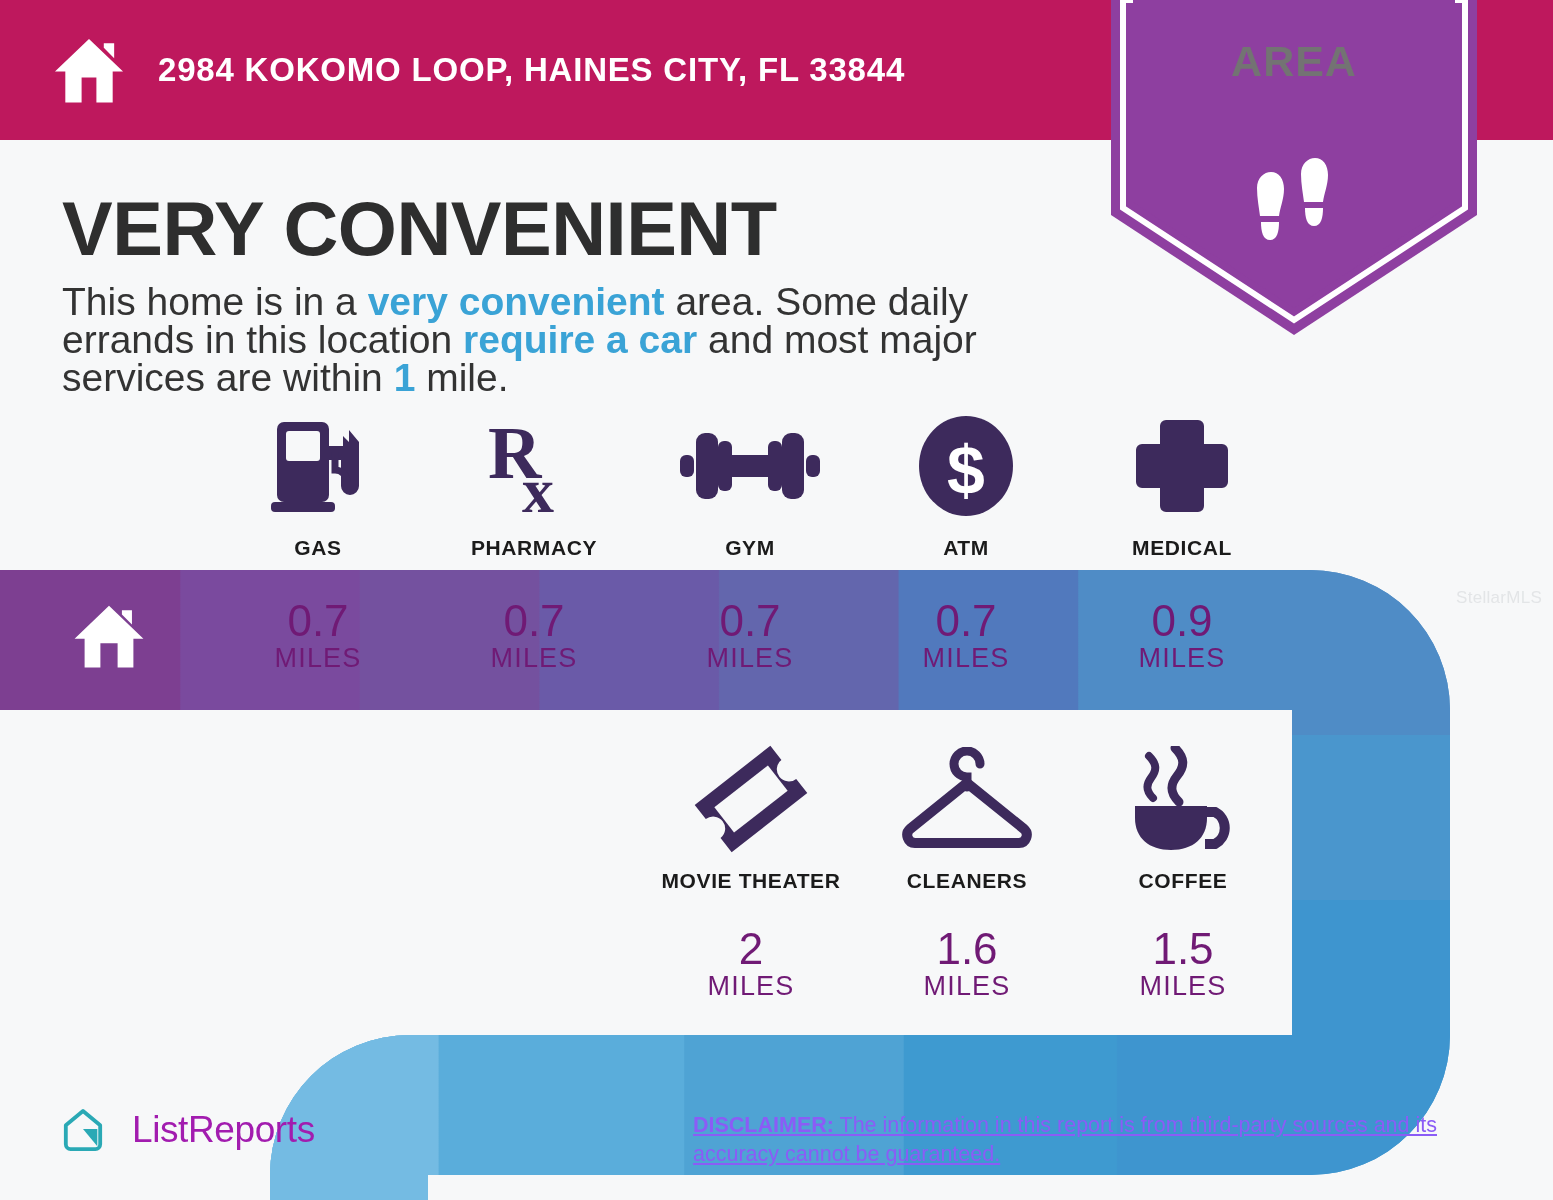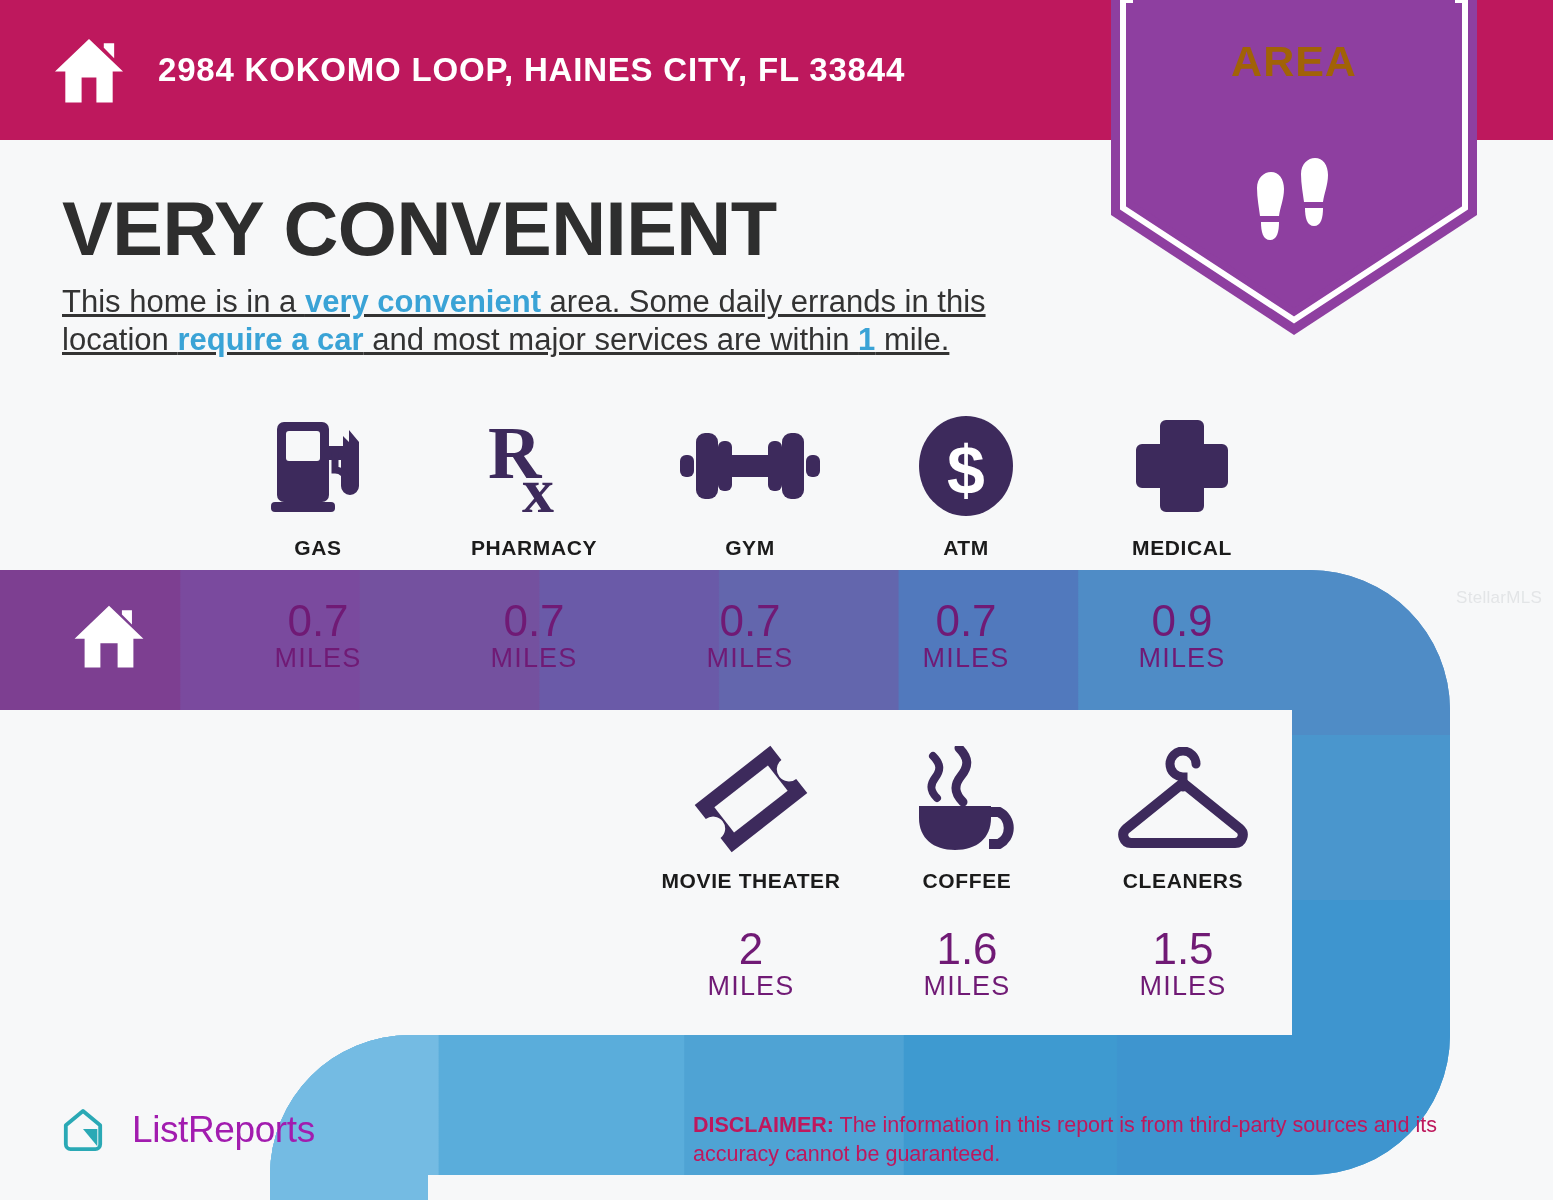--- a/index.html
+++ b/index.html
@@ -41,21 +41,21 @@
     left: 1111px; top: 0;
     width: 366px; height: 335px;
     z-index: 12;
   }
   .badge svg { display: block; }
   .badge-title {
     position: absolute;
     left: 0; top: 38px;
     width: 366px;
     text-align: center;
-    color: #a16207;
+    color: #737373;
     font-size: 43px;
     font-weight: bold;
     line-height: 46px;
     letter-spacing: 1px;
     pointer-events: none;
   }
   .badge-feet {
     position: absolute;
     left: 132px; top: 158px;
     width: 102px; height: 92px;
@@ -67,24 +67,23 @@
     left: 62px; top: 185px;
     font-size: 76px;
     font-weight: bold;
     color: #2e2e2e;
     letter-spacing: -0.5px;
   }
   .subtext {
     position: absolute;
     left: 62px; top: 283px;
     width: 1035px;
-    font-size: 31px;
+    font-size: 39px;
     line-height: 38px;
     color: #333333;
-    text-decoration: underline;
   }
   .hl { color: #3aa3d6; font-weight: bold; }
 
   
   .icon-row {
     position: absolute;
     display: flex;
     z-index: 8;
   }
   .icon-row-top { left: 210px; top: 412px; }
@@ -174,22 +173,23 @@
     font-size: 37px;
     color: #a21caf;
     letter-spacing: -0.4px;
   }
   .disclaimer {
     position: absolute;
     left: 693px; top: 1111px;
     width: 820px;
     font-size: 21.5px;
     line-height: 29px;
-    color: #be185d;
+    color: #8b5cf6;
     z-index: 10;
+    text-decoration: underline;
   }
   .disclaimer b { font-weight: bold; }
 </style>
 </head>
 <body>
 
 <div class="header">
   <svg class="header-home-icon" viewBox="0 0 100 100">
     <path d="M50 8 L96 52 L82 52 L82 94 L60 94 L60 60 L40 60 L40 94 L18 94 L18 52 L4 52 Z M70 14 L84 14 L84 34 L70 20 Z" fill="#ffffff"></path>
   </svg>
@@ -410,38 +410,38 @@
         <g transform="rotate(-38 58 56)">
           <path d="M10 26 L106 26 L106 44 A12 12 0 0 0 106 68 L106 86 L10 86 L10 68 A12 12 0 0 0 10 44 Z" fill="#3d2a5c"></path>
           <rect x="24" y="40" width="68" height="32" fill="#f7f8f9"></rect>
         </g>
       </svg>
     </div>
     <div class="icon-label">MOVIE THEATER</div>
   </div>
   <div class="icon-cell">
     <div class="icon-glyph">
+      <svg width="130" height="104" viewBox="0 0 130 104">
+        <path d="M65 40 L65 30 A13 13 0 1 1 78 17" fill="none" stroke="#3d2a5c" stroke-width="9" stroke-linecap="round"></path>
+        <path d="M65 36 L122 82 A8 8 0 0 1 117 96 L13 96 A8 8 0 0 1 8 82 Z" fill="none" stroke="#3d2a5c" stroke-width="10" stroke-linejoin="round"></path>
+      </svg>
+    </div>
+    <div class="icon-label">CLEANERS</div>
+  </div>
+  <div class="icon-cell">
+    <div class="icon-glyph">
       <svg width="104" height="106" viewBox="0 0 104 106">
         <path d="M18 10 C26 18 26 24 20 32 C14 40 16 46 22 52" fill="none" stroke="#3d2a5c" stroke-width="8" stroke-linecap="round"></path>
         <path d="M44 2 C54 12 54 20 46 30 C38 40 40 48 48 56" fill="none" stroke="#3d2a5c" stroke-width="9" stroke-linecap="round"></path>
         <path d="M4 60 L76 60 L76 72 C76 92 62 104 40 104 C18 104 4 92 4 72 Z" fill="#3d2a5c"></path>
         <path d="M76 66 L84 66 A18 18 0 0 1 84 98 L74 98" fill="none" stroke="#3d2a5c" stroke-width="10"></path>
       </svg>
     </div>
     <div class="icon-label">COFFEE</div>
   </div>
-  <div class="icon-cell">
-    <div class="icon-glyph">
-      <svg width="130" height="104" viewBox="0 0 130 104">
-        <path d="M65 40 L65 30 A13 13 0 1 1 78 17" fill="none" stroke="#3d2a5c" stroke-width="9" stroke-linecap="round"></path>
-        <path d="M65 36 L122 82 A8 8 0 0 1 117 96 L13 96 A8 8 0 0 1 8 82 Z" fill="none" stroke="#3d2a5c" stroke-width="10" stroke-linejoin="round"></path>
-      </svg>
-    </div>
-    <div class="icon-label">CLEANERS</div>
-  </div>
 </div>
 
 <div class="bar-labels bar-bottom-labels">
   <div class="bar-cell">
     <div class="bar-value">2</div>
     <div class="bar-unit">MILES</div>
   </div>
   <div class="bar-cell">
     <div class="bar-value">1.6</div>
     <div class="bar-unit">MILES</div>

